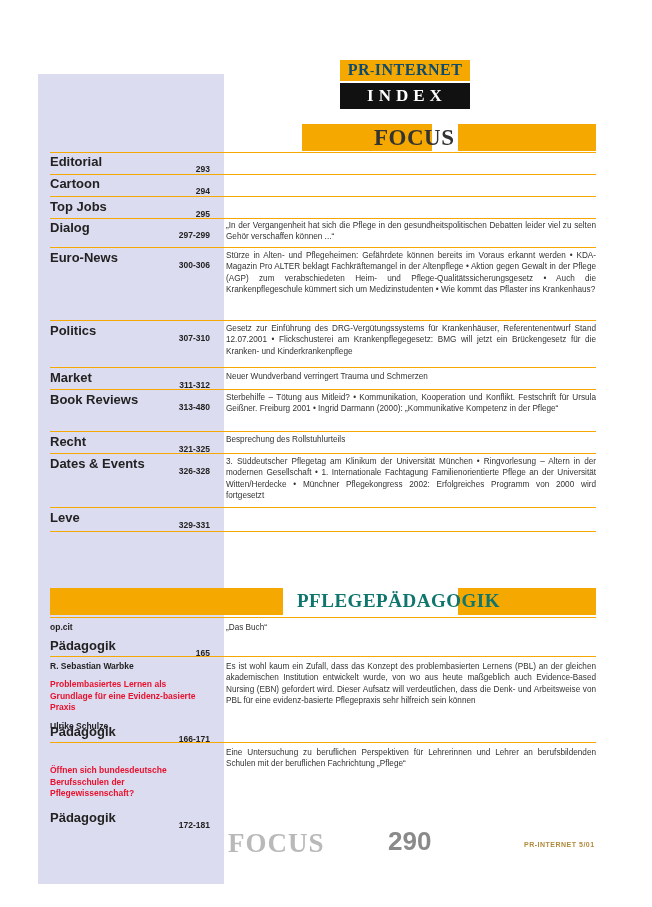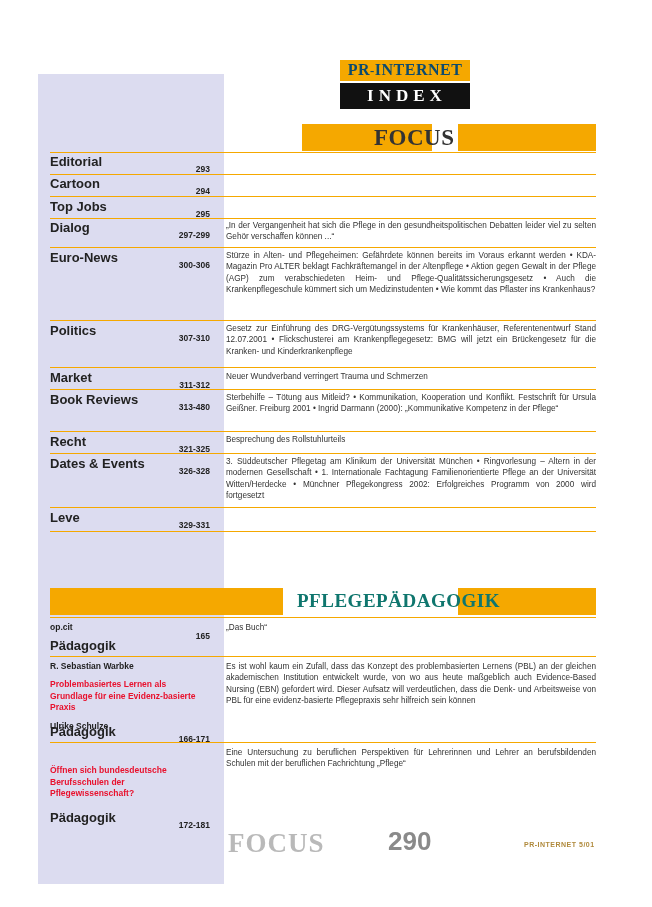--- a/index.html
+++ b/index.html
@@ -243,21 +243,21 @@
 
   <div class="section-bar" style="left:50px; top:588px; width:233px;"></div>
   <div class="section-bar" style="left:458px; top:588px; width:138px;"></div>
   <div class="section-title pp-title" style="left:297px; top:590px;">
     <span><span style="font-size:1em">P</span><span style="font-size:1em">F</span><span style="font-size:1em">L</span><span style="font-size:1em">E</span><span style="font-size:1em">G</span><span style="font-size:1em">E</span><span style="font-size:1em">P</span><span style="font-size:1em">Ä</span><span style="font-size:1em">D</span><span style="font-size:1em">A</span><span style="font-size:1em">G</span><span style="font-size:1em">O</span><span style="font-size:1em">G</span><span style="font-size:1em">I</span><span style="font-size:1em">K</span></span>
   </div>
 
   <div class="rule" style="top:617px;"></div>
   <div class="author" style="top:622px;"><span>op.cit</span></div>
   <div class="label" style="top:640px;"><span>Pädagogik</span></div>
-  <div class="pages" style="top:623px;"><span>165</span></div>
+  <div class="pages" style="top:640px;"><span>165</span></div>
   <div class="desc" style="top:622px;"><span>„Das Buch“</span></div>
 
   <div class="rule" style="top:656px;"></div>
   <div class="author" style="top:661px;"><span>R. Sebastian Warbke</span></div>
   <div class="author redtext" style="top:679px; width:150px;"><span>Problembasiertes Lernen als Grundlage für eine Evidenz-basierte Praxis</span></div>
   <div class="label" style="top:726px;"><span>Pädagogik</span></div>
   <div class="pages" style="top:726px;"><span>166-171</span></div>
   <div class="desc" style="top:661px;"><span>Es ist wohl kaum ein Zufall, dass das Konzept des problembasierten Lernens (PBL) an der gleichen akademischen Institution entwickelt wurde, von wo aus heute maßgeblich auch Evidence-Based Nursing (EBN) gefordert wird. Dieser Aufsatz will verdeutlichen, dass die Denk- und Arbeitsweise von PBL für eine evidenz-basierte Pflegepraxis sehr hilfreich sein können</span></div>
 
   <div class="rule" style="top:742px;"></div>

